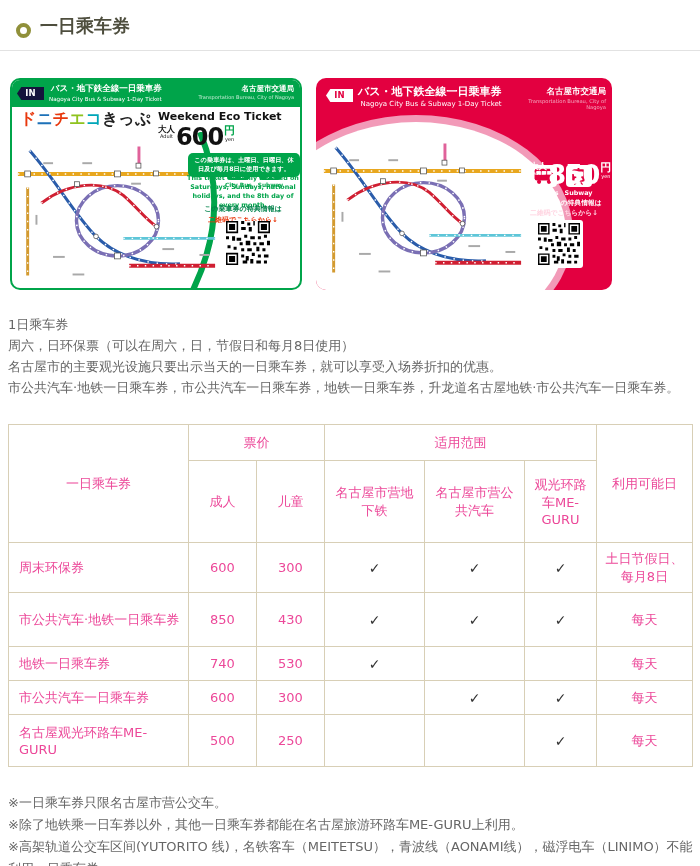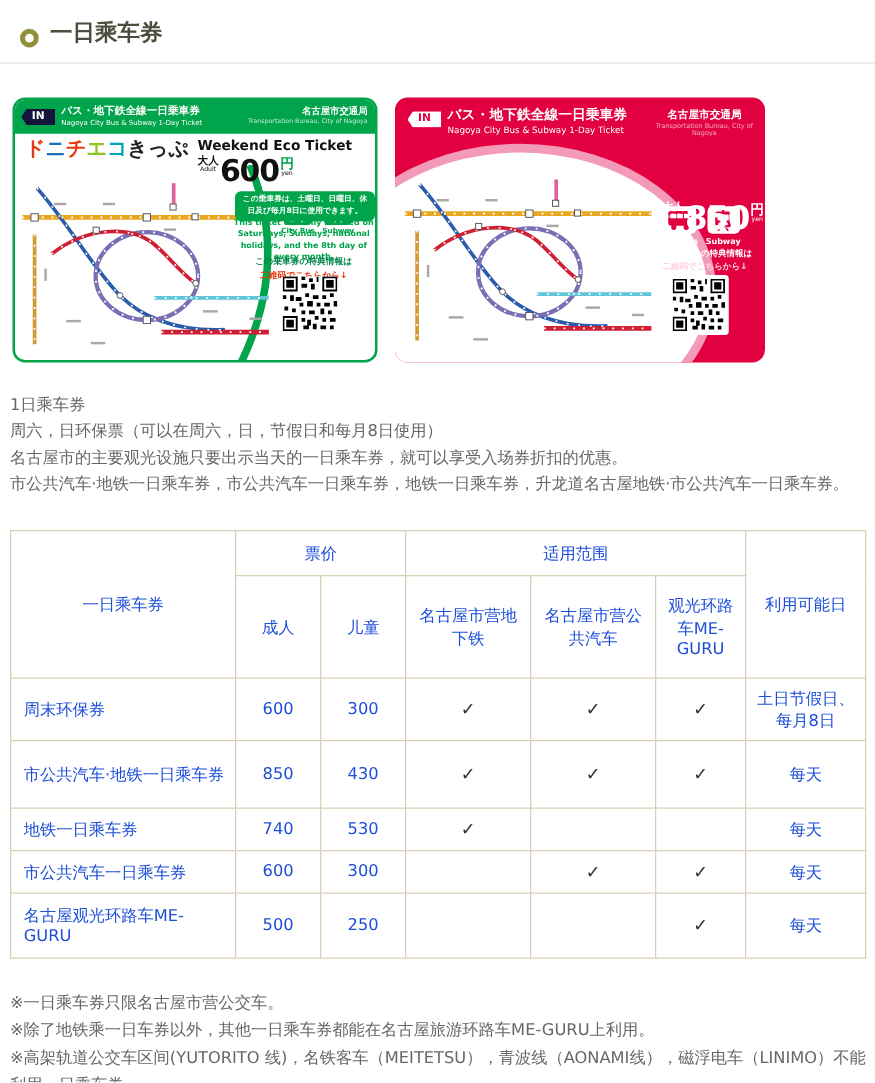--- a/index.html
+++ b/index.html
@@ -1,17 +1,17 @@
 <!DOCTYPE html>
 <html><head>
 <meta charset="utf-8">
 <style>
   * { margin:0; padding:0; box-sizing:border-box; }
   body { background:#fff; font-family:"DejaVu Sans","Liberation Sans",sans-serif; }
-  i,b { font-style:normal; }
+  i,b { font-style:normal;text-align:right; }
   .page { position:relative; width:700px; height:866px; background:#fff; overflow:hidden; color:#666; }
 
   
   .hdr-ring { position:absolute; left:16px; top:23px; width:15px; height:15px; border:4.5px solid #90903a; border-radius:50%; background:#fff; }
   .hdr-title { position:absolute; left:40px; top:14px; font-size:18px; font-weight:bold; color:#4e4e3e; }
   .hdr-rule { position:absolute; left:0; top:50px; width:700px; height:1px; background:#e2e2e2; }
 
   
   .ticket { position:absolute; top:78px; height:212px; border-radius:10px; overflow:hidden; }
   .in-badge { position:absolute; width:27px; height:13px; line-height:13px; text-align:center; font-size:8.5px; font-weight:bold; font-style:italic;
@@ -78,21 +78,21 @@
   .r-cap { left:204px; top:120px; width:88px; font-size:6.8px; font-weight:bold; color:#fff; }
   .r-cap .cap2 { color:#ffd3e0; }
   .t-red .qrbox { position:absolute; left:219px; top:142px; width:48px; height:48px; background:#fff; border-radius:3px; }
   .t-red .qr { left:222px; top:145px; width:42px; height:42px; }
 
   
   .intro { position:absolute; left:8px; top:314px; width:686px; font-size:13px; line-height:21px; color:#666; }
 
   
   table { position:absolute; left:8px; top:424px; border-collapse:collapse; table-layout:fixed; background:#fff; }
-  td { border:1px solid #d8cfb6; font-size:13px; color:#1d4ed8; text-align:center; vertical-align:middle; padding:4px 6px; word-break:break-word; }
+  td { border:1px solid #d8cfb6; font-size:13px; color:#ec4899; text-align:center; vertical-align:middle; padding:4px 6px; word-break:break-word; }
   td.name { text-align:left; padding-left:10px; }
   thead tr.h1 { height:36px; } thead tr.h2 { height:82px; }
   tbody tr:nth-child(1){height:50px} tbody tr:nth-child(2){height:54px} tbody tr:nth-child(3){height:34px}
   tbody tr:nth-child(4){height:34px} tbody tr:nth-child(5){height:52px}
   td.chk { color:#333; font-size:14px; }
 
   
   .notes { position:absolute; left:8px; top:792px; width:688px; font-size:13px; line-height:22px; color:#666; }
 
   .defs { position:absolute; width:0; height:0; }

